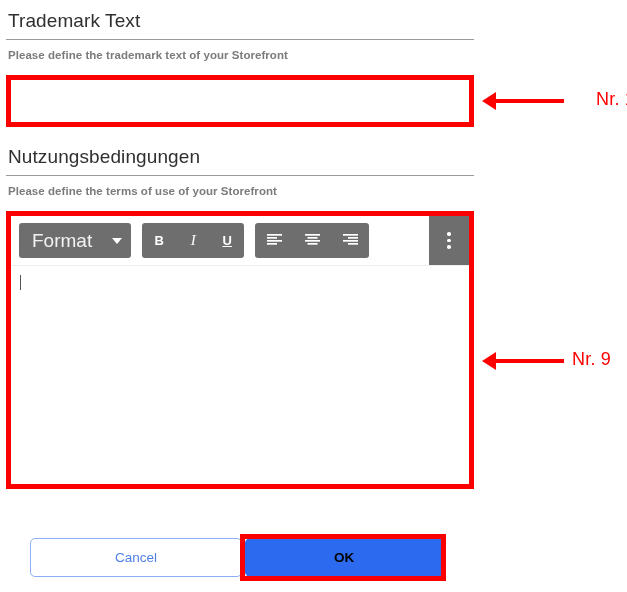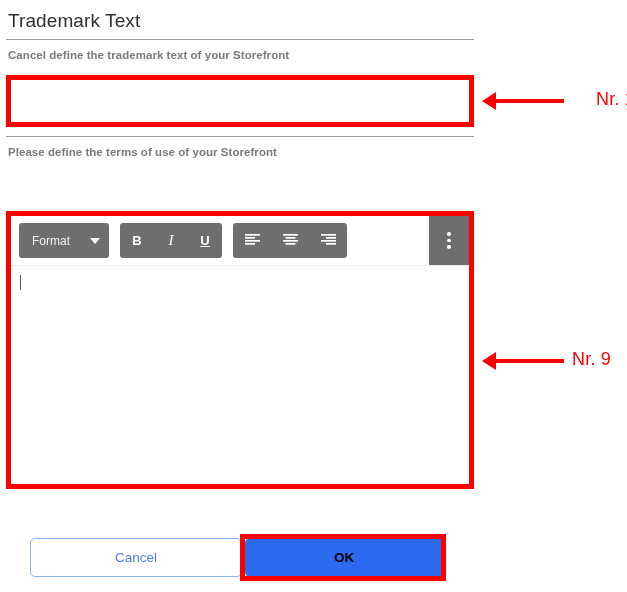--- a/index.html
+++ b/index.html
@@ -115,21 +115,21 @@
     align-items: center;
     justify-content: center;
     color: #ffffff;
     font-size: 13px;
     cursor: pointer;
     user-select: none;
   }
   .tb-format {
     padding: 0 9px 0 13px;
     gap: 20px;
-    font-size: 12px;
+    font-size: 19px;
     color: #f2f2f2;
   }
   .caret-down {
     width: 0; height: 0;
     border-left: 5px solid transparent;
     border-right: 5px solid transparent;
     border-top: 6px solid #ffffff;
   }
   .tb-bold   { font-weight: bold; font-size: 13px; }
   .tb-italic { font-style: italic; font-family: "Liberation Serif", serif; font-size: 15px; }
@@ -245,28 +245,29 @@
   #label2      { left: 572px; top: 349px; }
 </style>
 </head>
 <body>
 
 <div class="page">
 
   <div class="form-col">
     <div class="section-title">Trademark Text</div>
     <div class="section-rule"></div>
-    <div class="section-desc">Cancel define the trademark text of your Storefront</div>
+    <div class="section-desc">Please define the trademark text of your Storefront</div>
   </div>
 
   <input class="text-input" type="text" value="" style="">
 
   <div class="redbox" id="redbox-input"></div>
 
   <div class="form-col" style="top:136px;">
+    <div class="section-title">Nutzungsbedingungen</div>
     <div class="section-rule"></div>
     <div class="section-desc">Please define the terms of use of your Storefront</div>
   </div>
 
   <div class="editor">
 
     <div class="editor-toolbar">
 
       <div class="tb-group">
         <div class="tb-btn tb-format">

